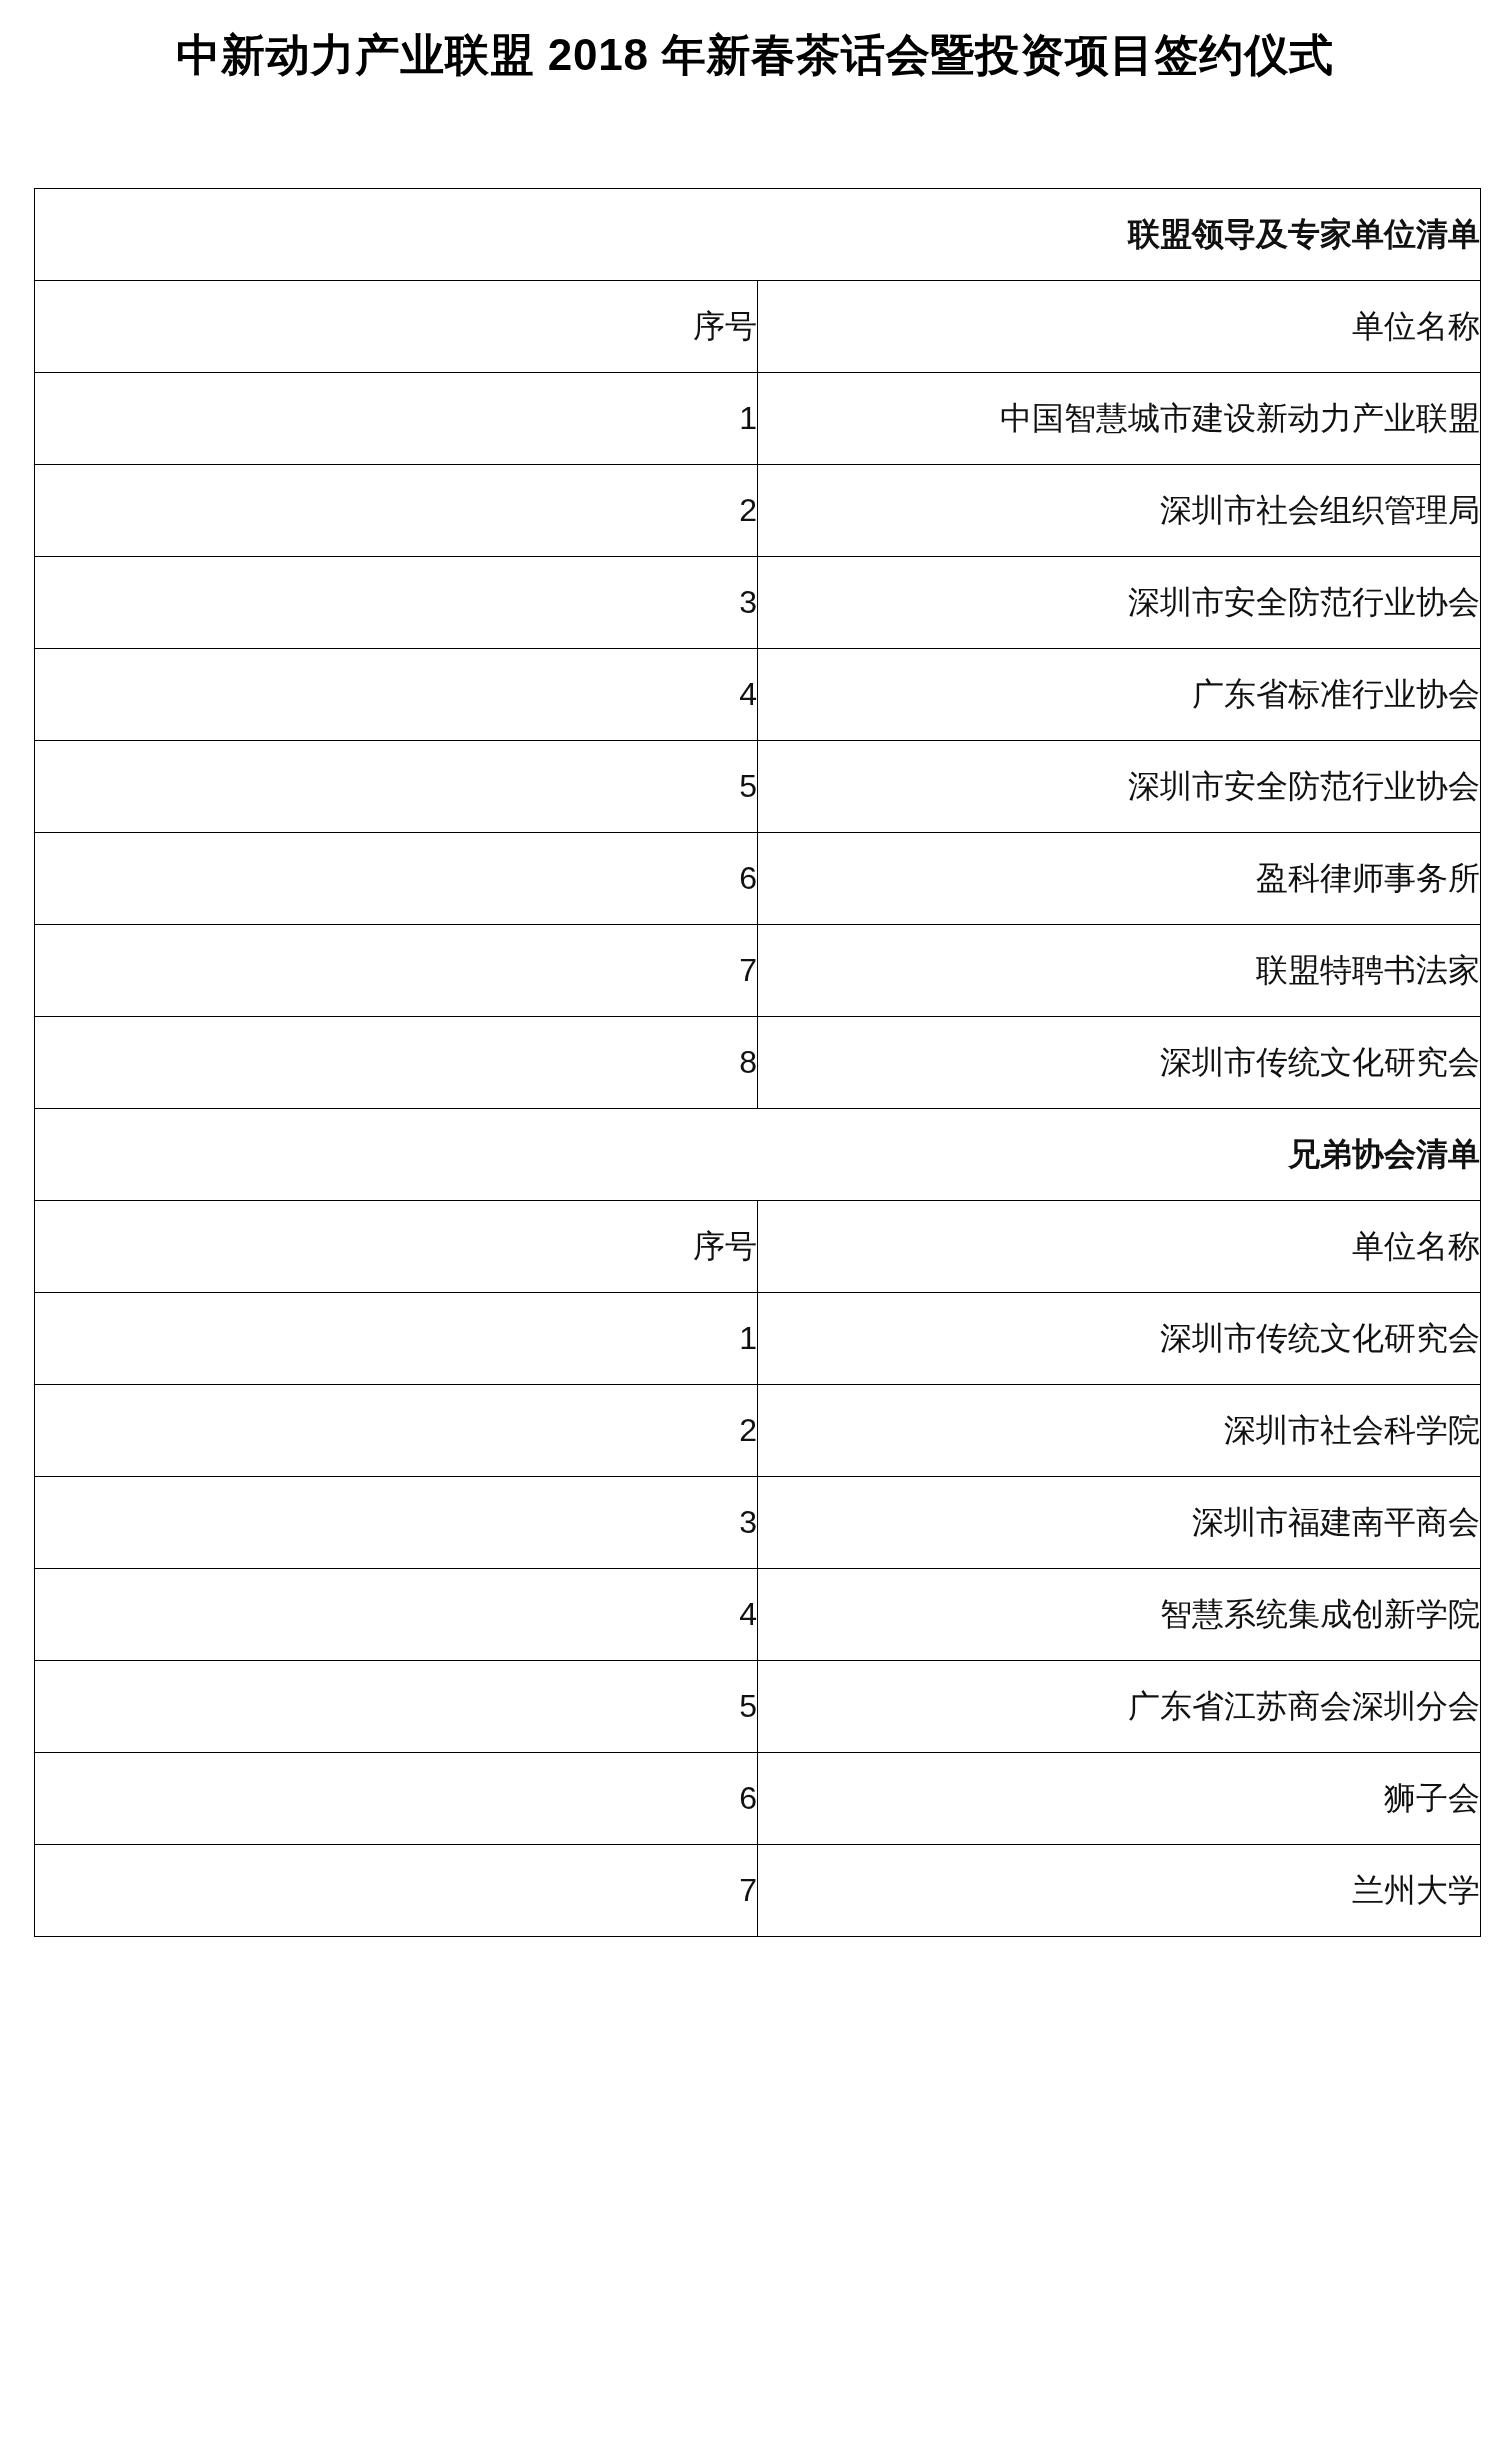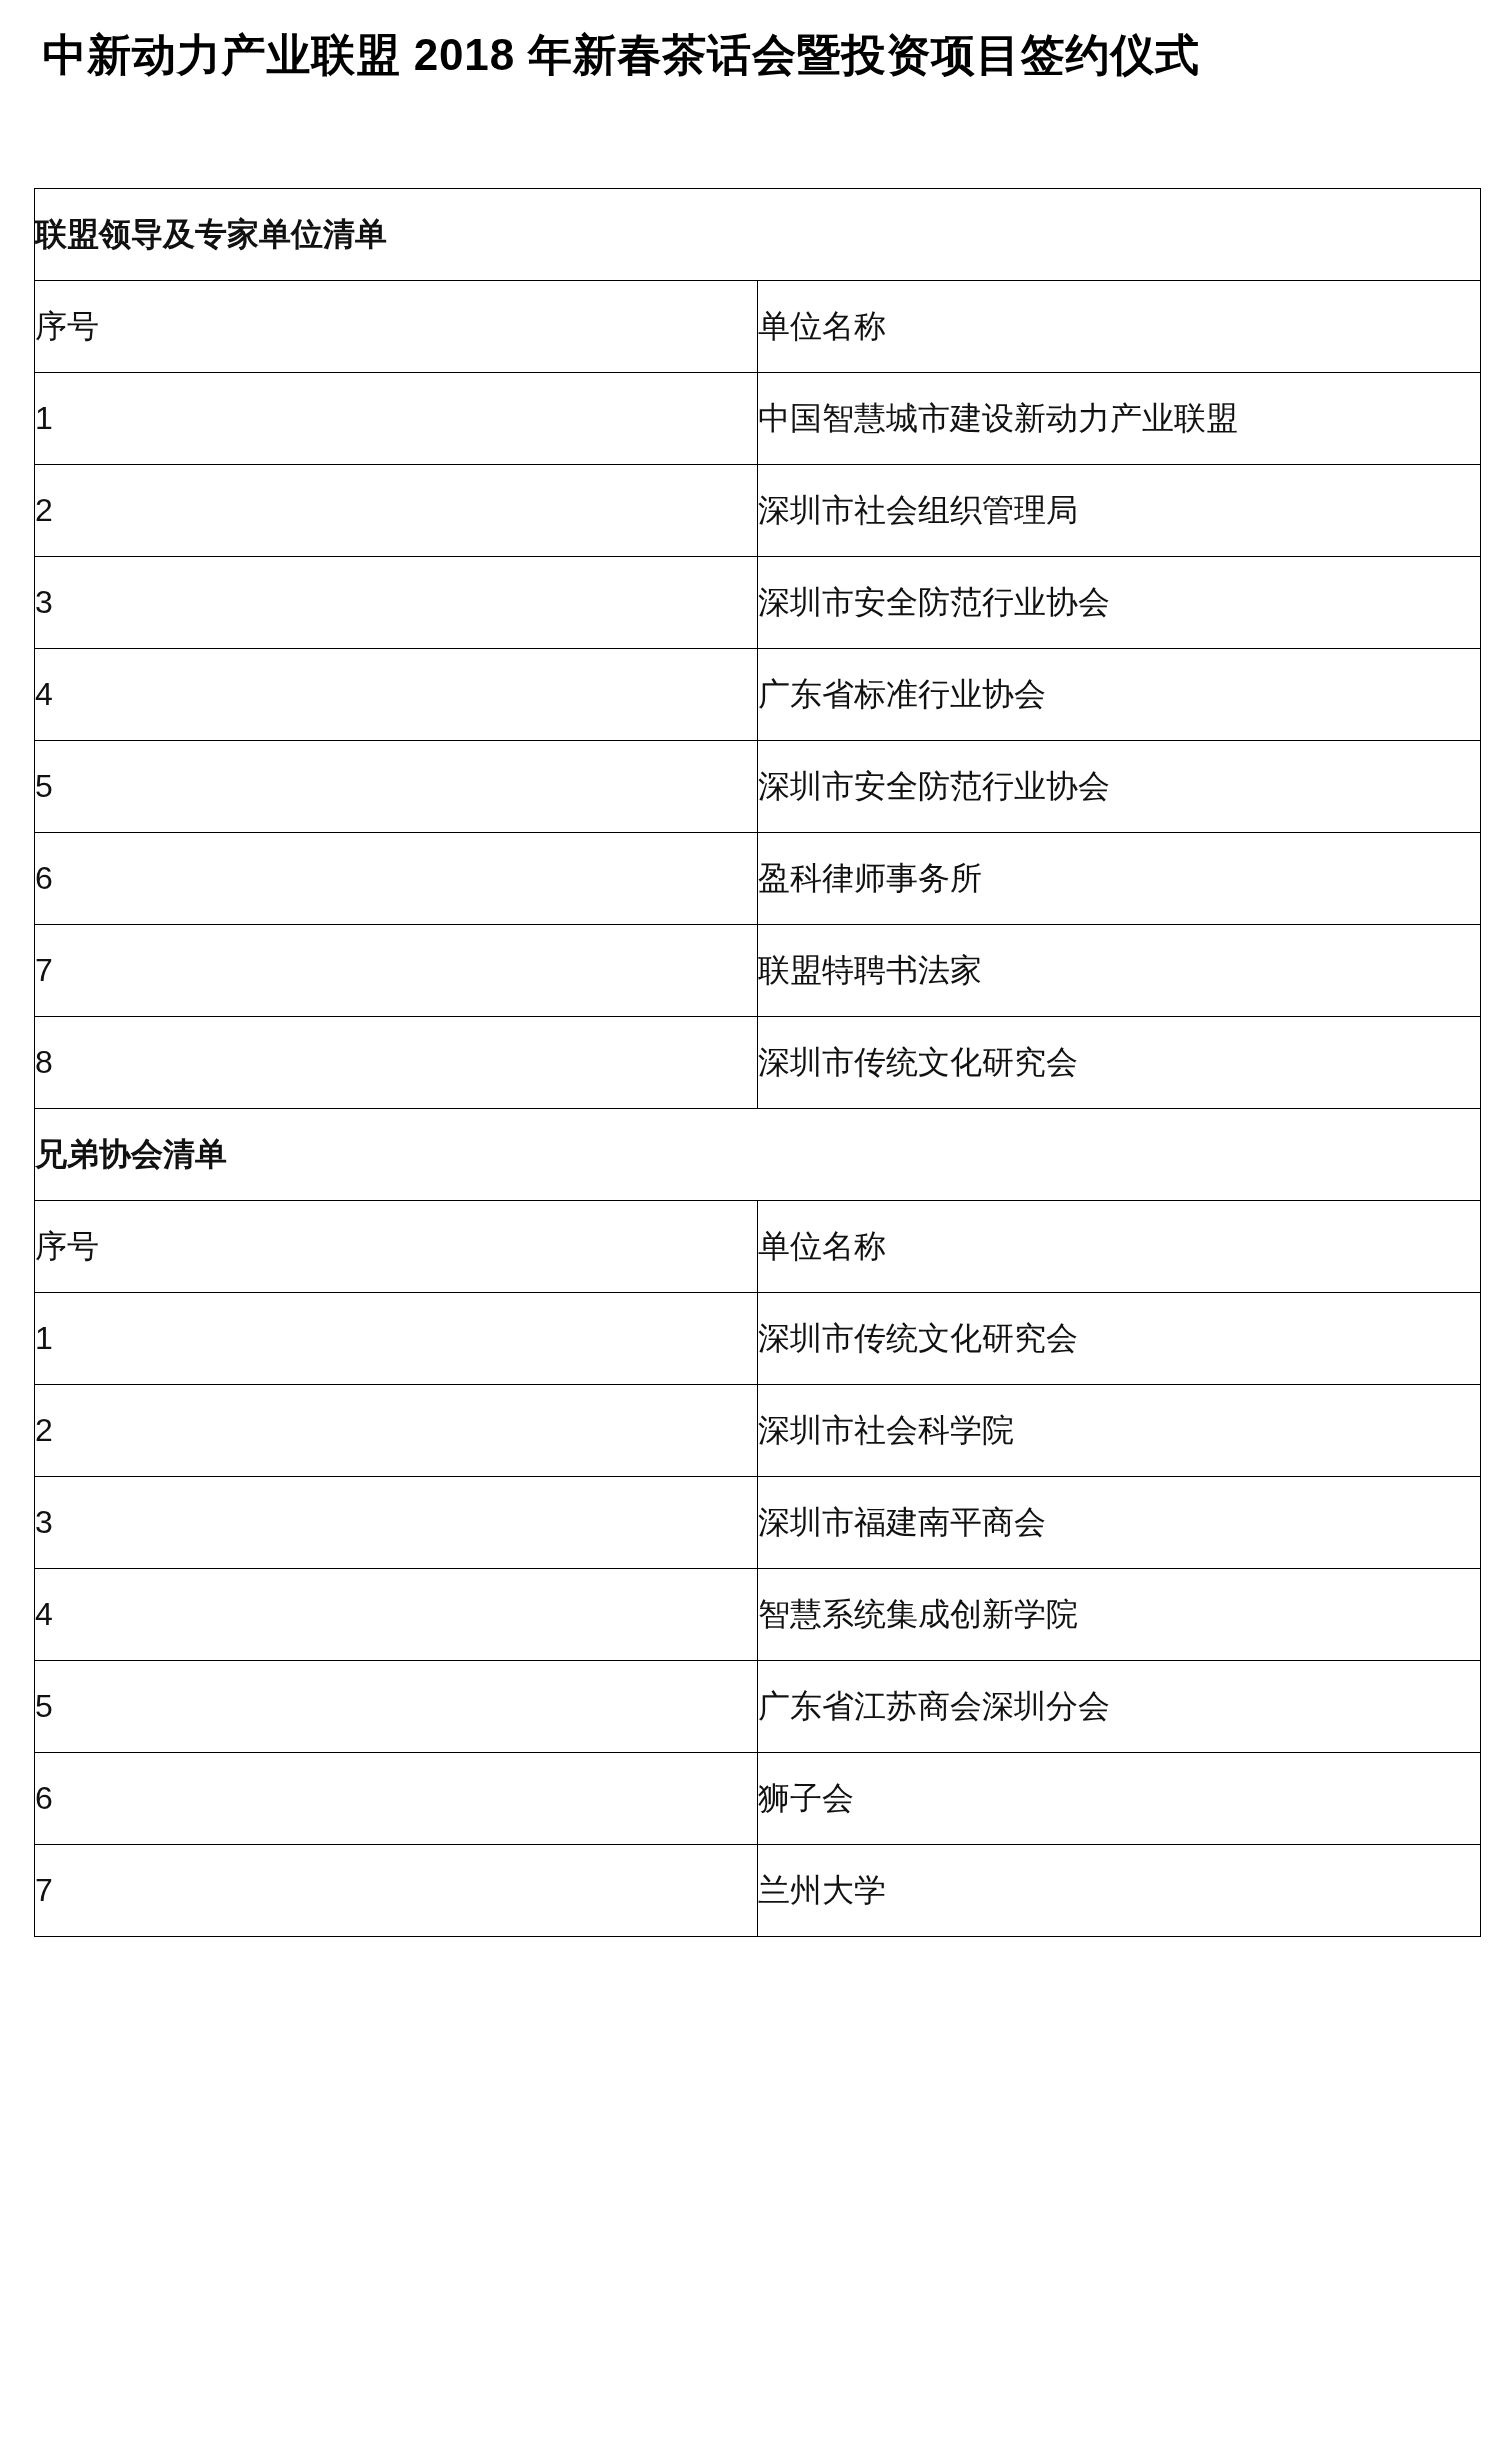--- a/index.html
+++ b/index.html
@@ -13,21 +13,21 @@
     font-family: "Liberation Sans", "DejaVu Sans", sans-serif;
     color: #000000;
     -webkit-font-smoothing: antialiased;
   }
   .page {
     width: 1510px;
     box-sizing: border-box;
     padding: 15px 34px 34px 34px;
   }
   .doc-title {
-    text-align: left;
+    text-align: center;
     font-weight: bold;
     font-size: 44px;
     line-height: 1.45;
     letter-spacing: 0.8px;
     margin: 8.4px 0 0 0;
     padding: 0 8.4px;
   }
   .doc-title .line {
     display: block;
   }
@@ -38,21 +38,21 @@
     width: 1447px;
     margin: 0 auto;
     border-collapse: collapse;
     table-layout: fixed;
   }
   table.signin-table td {
     border: 1.7px solid #000000;
     padding: 0;
     height: 91px;
     vertical-align: middle;
-    text-align: left;
+    text-align: right;
     font-size: 32px;
     color: #111111;
   }
   td.col-num {
     width: 219px;
     font-size: 32px;
   }
   td.col-name {
     font-size: 32px;
   }

